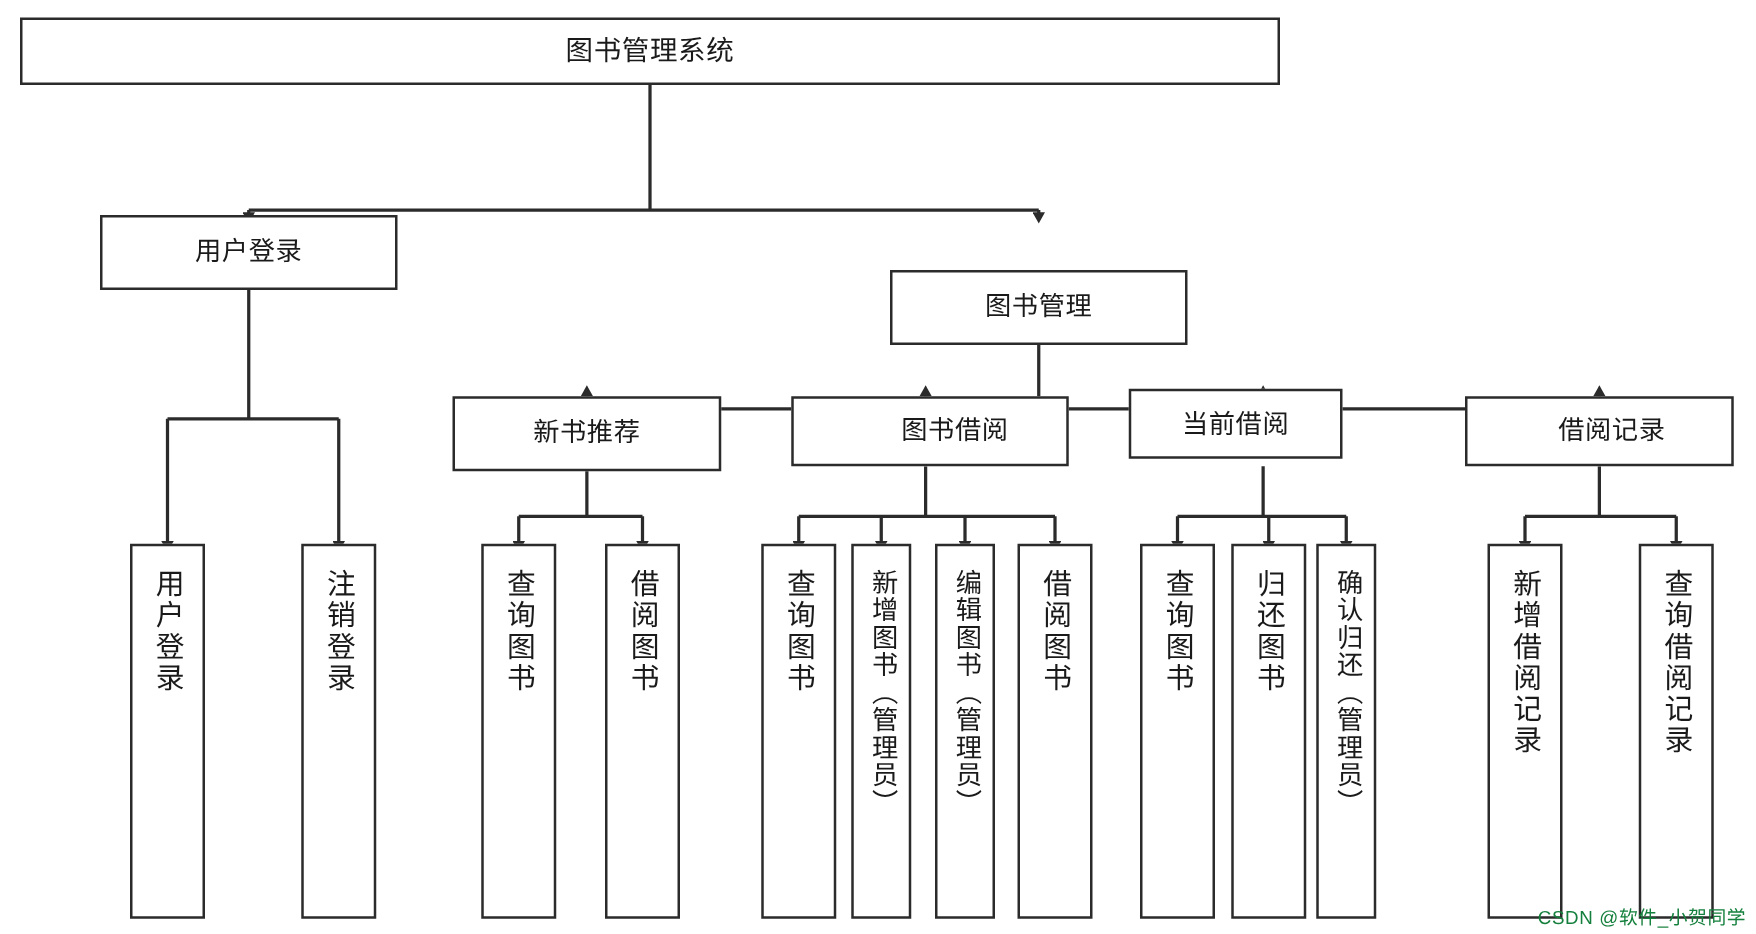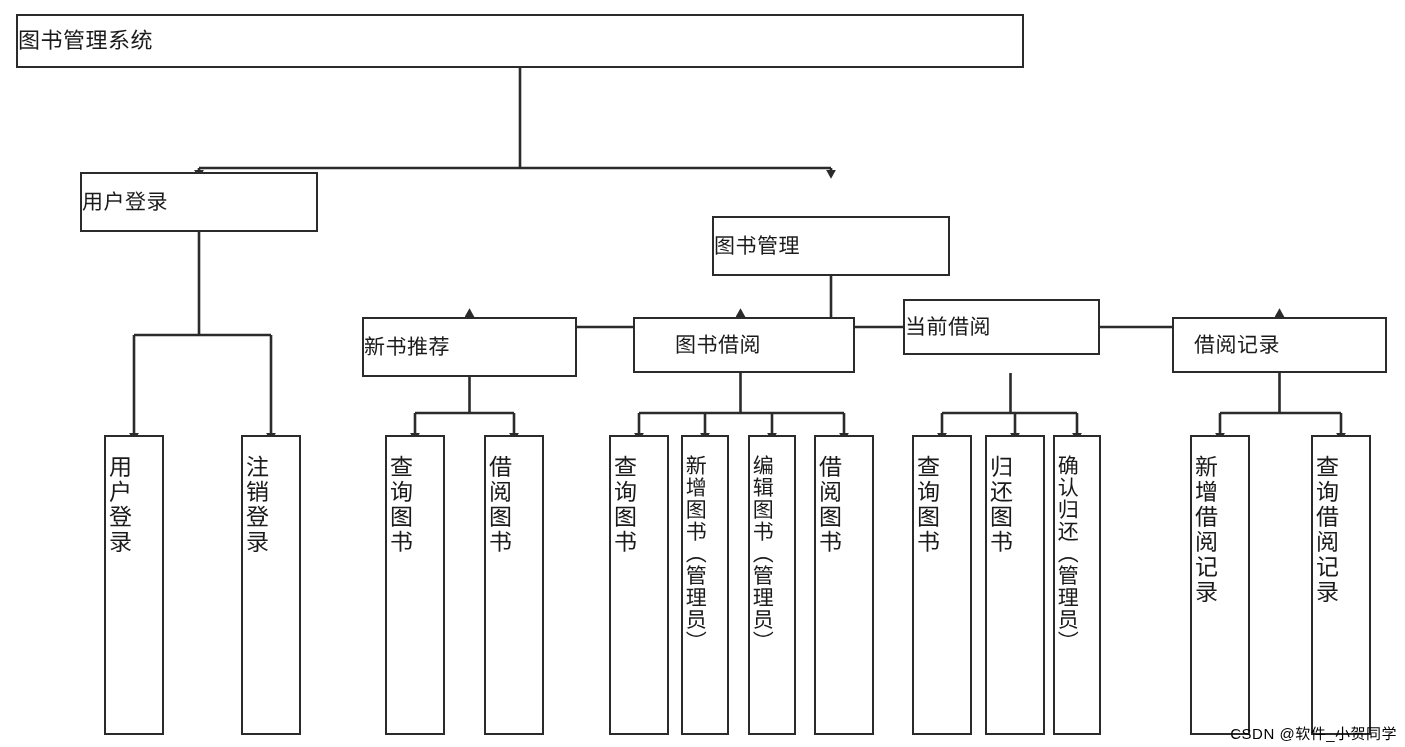--- a/index.html
+++ b/index.html
@@ -26,21 +26,21 @@
     height: 747px;
     pointer-events: none;
   }
   .node {
     position: absolute;
     box-sizing: border-box;
     border: 2px solid #2b2b2b;
     background: #ffffff;
     display: flex;
     align-items: center;
-    justify-content: flex-start;
+    justify-content: center;
     color: #1a1a1a;
   }
   .node .label {
     display: block;
     text-align: center;
     line-height: 1.18;
   }
   
   .node.horiz .label {
     font-size: 21px;
@@ -65,21 +65,21 @@
   }
   .node.vert.narrow .label {
     font-size: 21px;
     letter-spacing: 1px;
   }
   .watermark {
     position: absolute;
     right: 8px;
     bottom: 4px;
     font-size: 15px;
-    color: #000000;
+    color: #15803d;
     letter-spacing: 0.5px;
     white-space: nowrap;
     user-select: none;
   }
 </style>
 </head>
 <body>
 
 <div id="canvas">
 
@@ -136,21 +136,21 @@
   <div class="node horiz" style="left:712px;top:172px;width:238px;height:60px;margin-top:44px;">
     <span class="label">图书管理</span>
   </div>
 
   <div class="node horiz" style="left:362px;top:317px;width:215px;height:60px;">
     <span class="label">新书推荐</span>
   </div>
   <div class="node horiz" style="left:633px;top:317px;width:222px;height:56px;padding-left:40px;">
     <span class="label">图书借阅</span>
   </div>
-  <div class="node horiz" style="left:903px;top:299px;width:197px;height:56px;font-family:Liberation Serif, serif;">
+  <div class="node horiz" style="left:903px;top:311px;width:171px;height:56px;font-family:Liberation Serif, serif;">
     <span class="label">当前借阅</span>
   </div>
   <div class="node horiz" style="left:1172px;top:317px;width:215px;height:56px;padding-left:20px;">
     <span class="label">借阅记录</span>
   </div>
 
   <div class="node vert" style="left:104px;top:435px;width:60px;height:300px;">
     <span class="label">用户登录</span>
   </div>
   <div class="node vert" style="left:241px;top:435px;width:60px;height:300px;">

